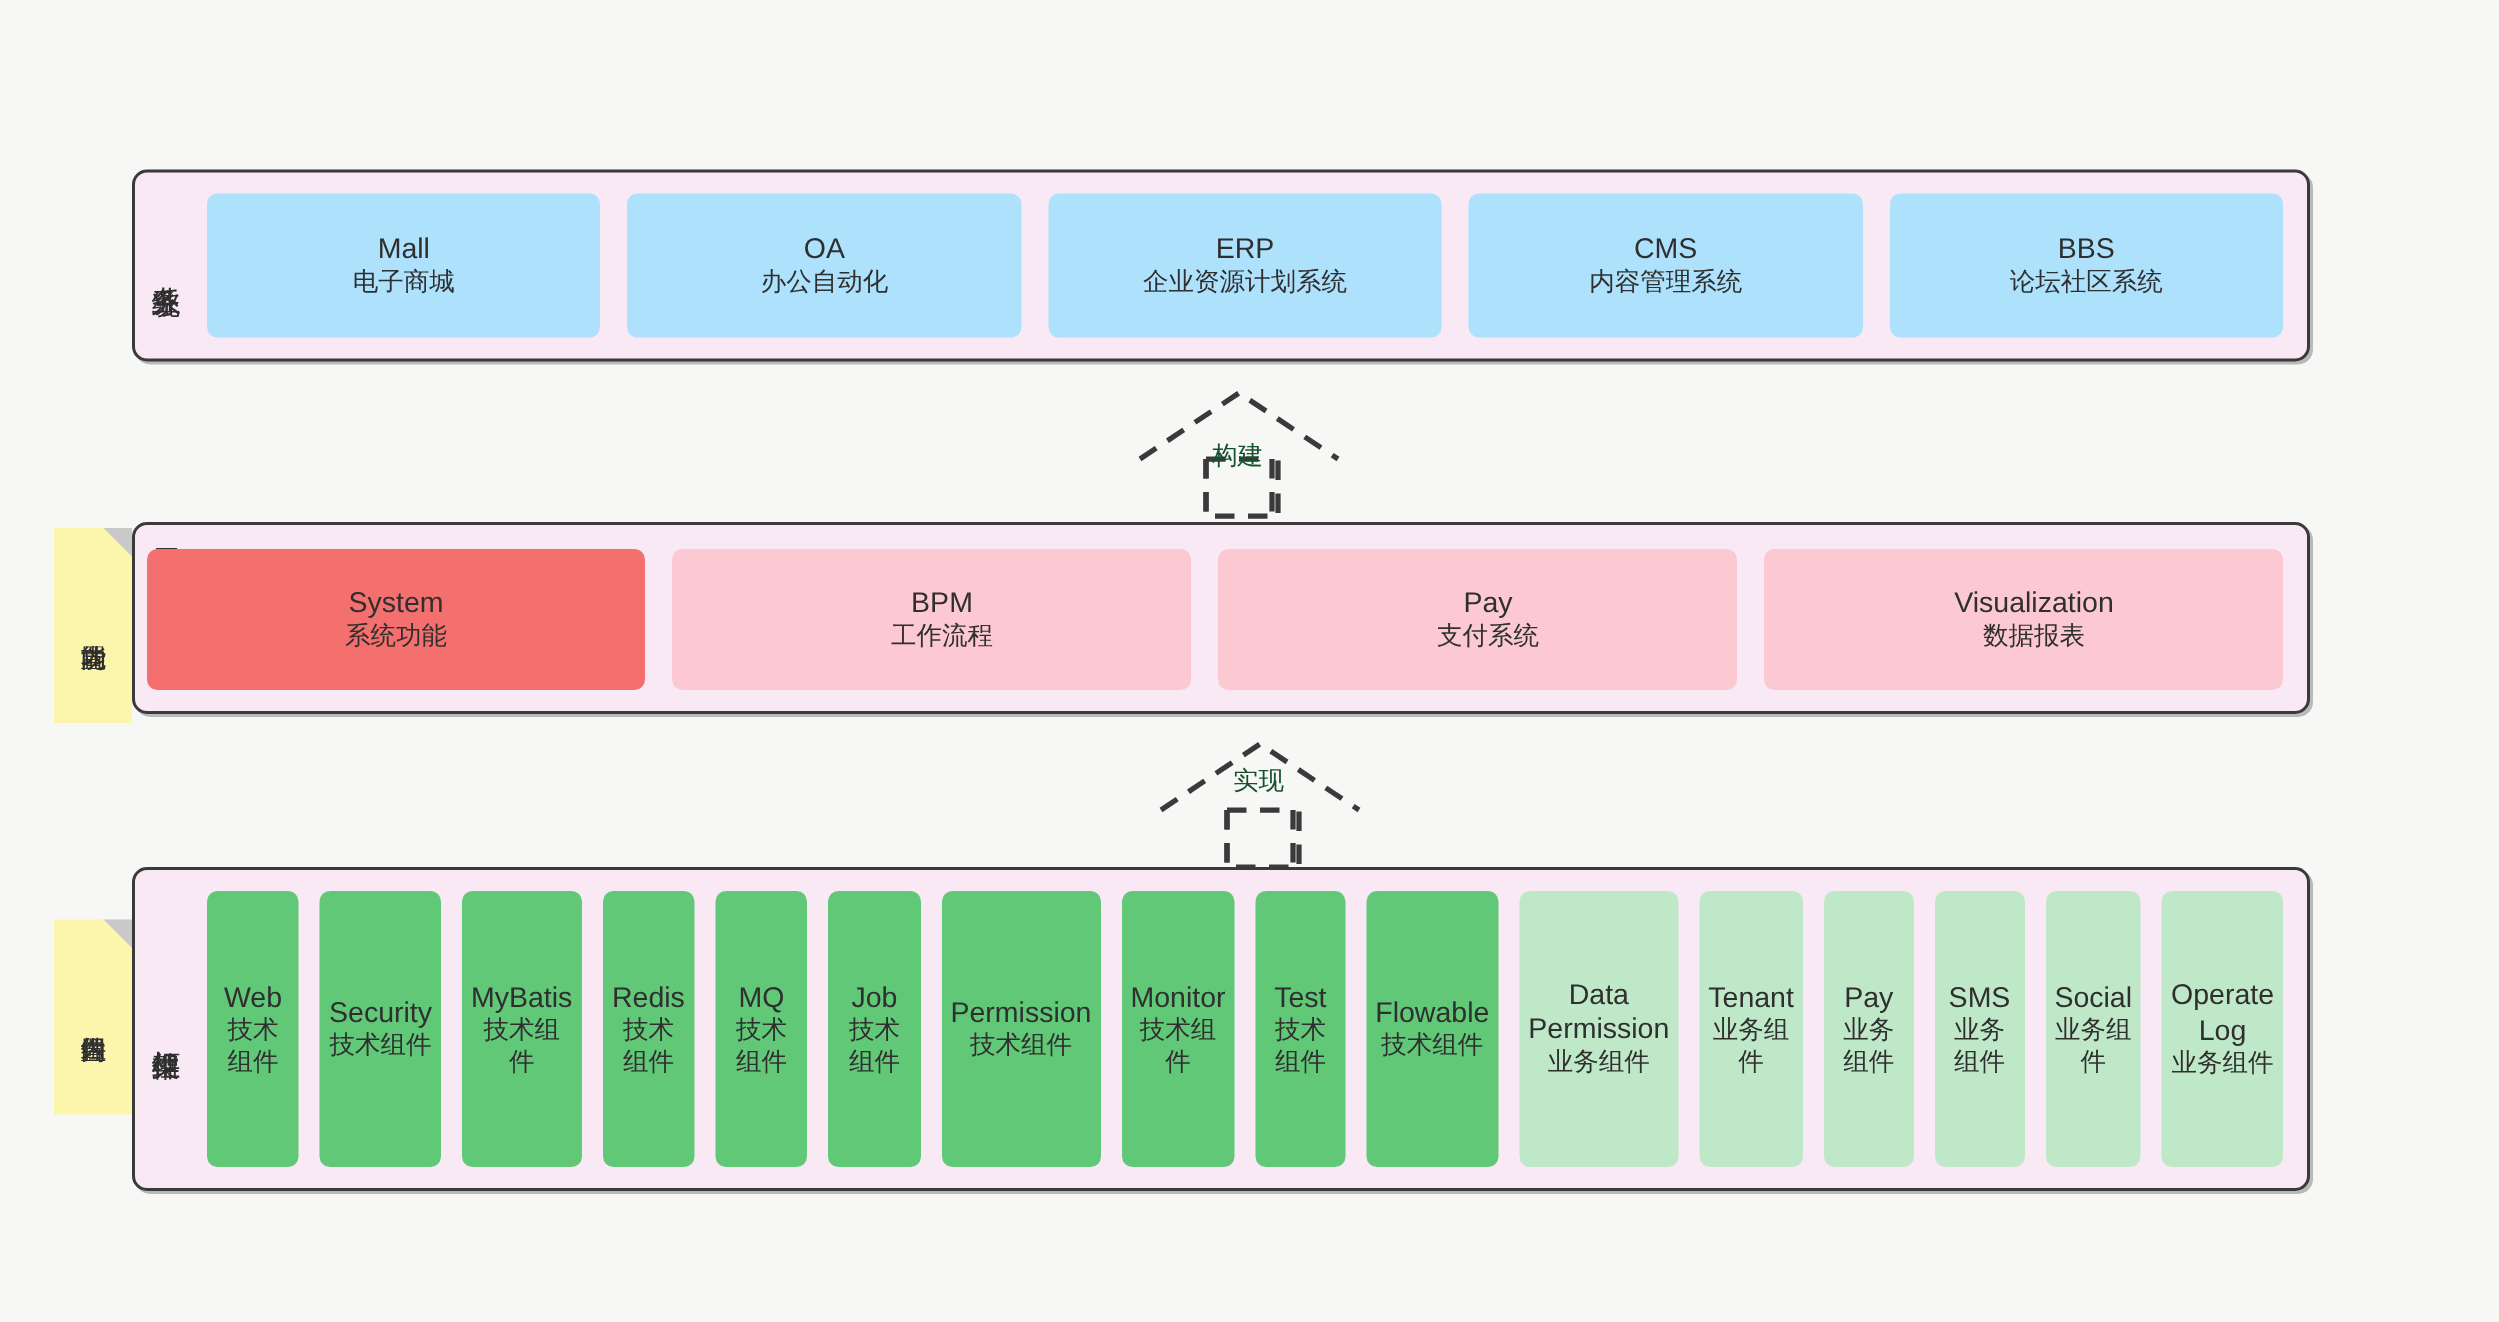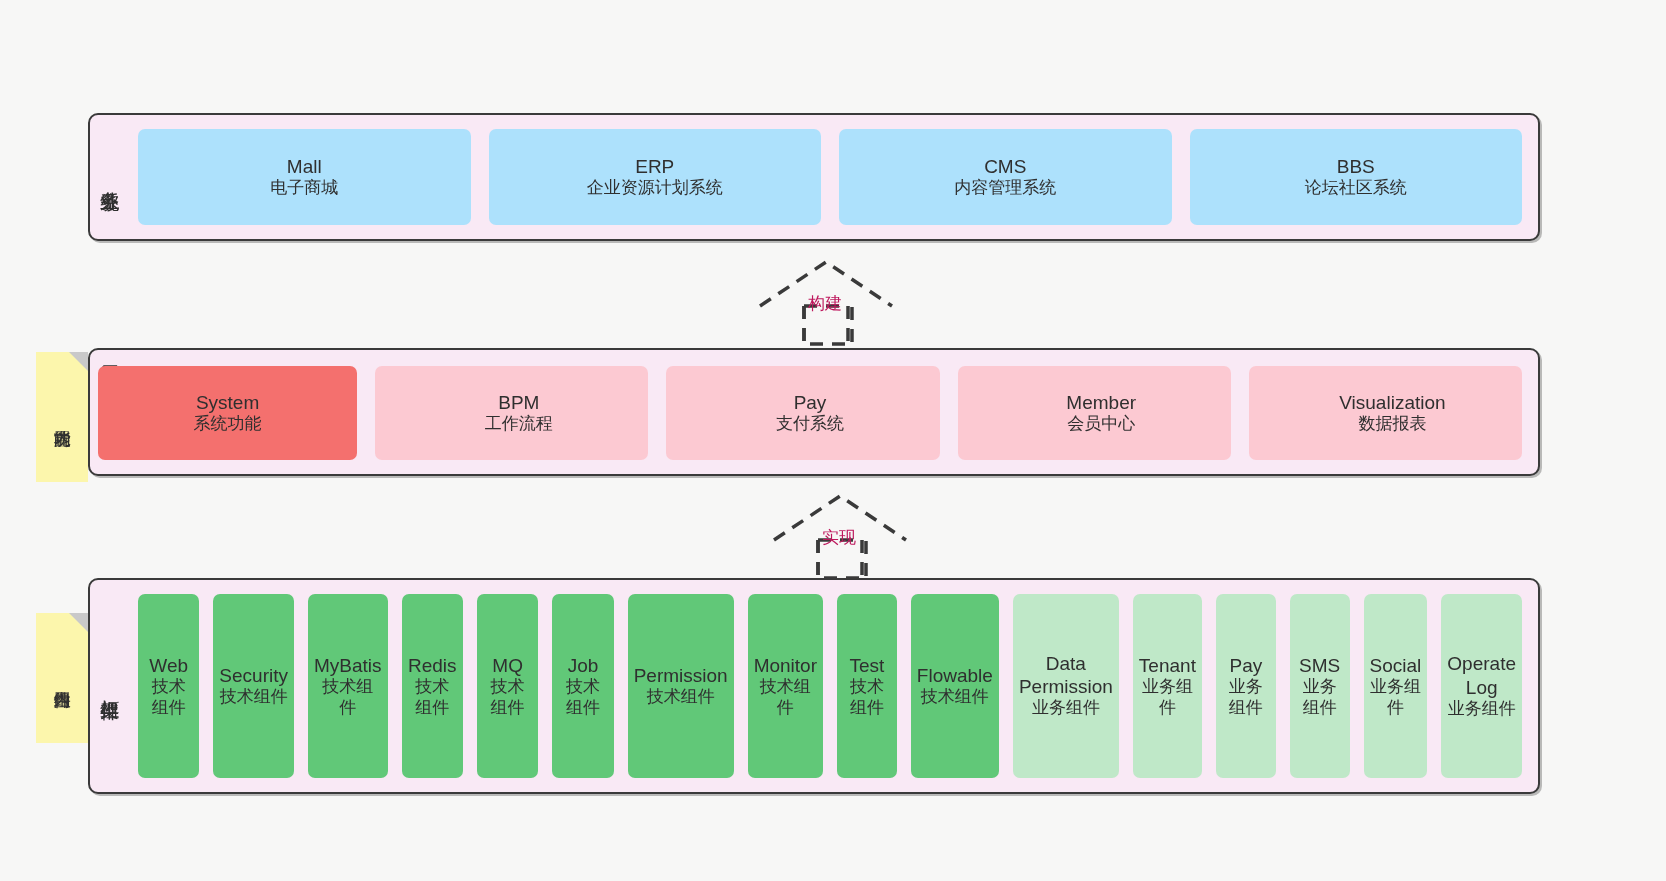--- a/index.html
+++ b/index.html
@@ -107,37 +107,41 @@
 
   
   .connector {
     position: absolute;
     z-index: 2;
   }
   .connector svg { display: block; overflow: visible; }
   .connector-label {
     position: absolute;
     font-size: 17px;
-    color: #be185d;
+    color: #14532d;
     background: transparent;
     white-space: nowrap;
     user-select: none;
   }
 </style>
 </head>
 <body>
 
 <div id="canvas">
 
   <div class="layer" id="layer-business" style="left:88px; top:113px; width:1452px; height:128px;">
     <div class="layer-title">业务系统</div>
     <div class="layer-body">
       <div class="card c-blue">
         <span class="t1">Mall</span>
         <span class="t2">电子商城</span>
+      </div>
+      <div class="card c-blue">
+        <span class="t1">OA</span>
+        <span class="t2">办公自动化</span>
       </div>
       <div class="card c-blue">
         <span class="t1">ERP</span>
         <span class="t2">企业资源计划系统</span>
       </div>
       <div class="card c-blue">
         <span class="t1">CMS</span>
         <span class="t2">内容管理系统</span>
       </div>
       <div class="card c-blue">
@@ -174,38 +178,34 @@
       </div>
       <div class="card c-pink">
         <span class="t1">BPM</span>
         <span class="t2">工作流程</span>
       </div>
       <div class="card c-pink">
         <span class="t1">Pay</span>
         <span class="t2">支付系统</span>
       </div>
       <div class="card c-pink">
-        <span class="t1">Member</span>
-        <span class="t2">会员中心</span>
-      </div>
-      <div class="card c-pink">
         <span class="t1">Visualization</span>
         <span class="t2">数据报表</span>
       </div>
     </div>
   </div>
 
   <div class="connector" style="left:770px; top:492px; width:140px; height:85px;">
     <svg width="140" height="85" viewBox="0 0 140 85" aria-hidden="true">
       <path d="M 4 48 L 70 4 L 136 48" fill="none" stroke="#3a3a3a" stroke-width="3.5" stroke-dasharray="13 9" stroke-linecap="butt"></path>
       <path d="M 48 48 L 48 85" fill="none" stroke="#3a3a3a" stroke-width="3.5" stroke-dasharray="13 9"></path>
       <path d="M 92 48 L 92 85" fill="none" stroke="#3a3a3a" stroke-width="3.5" stroke-dasharray="13 9"></path>
       <path d="M 48 48 L 92 48" fill="none" stroke="#3a3a3a" stroke-width="3.5" stroke-dasharray="13 9"></path>
     </svg>
-    <span class="connector-label" style="left:52px; top:34px;">实现</span>
+    <span class="connector-label" style="left:52px; top:17px;">实现</span>
   </div>
   <div class="connector" style="left:818px; top:540px; width:48px; height:40px;">
     <svg width="48" height="40" viewBox="0 0 48 40" aria-hidden="true">
       <path d="M 0 0 L 0 38 L 48 38 L 48 0" fill="none" stroke="#3a3a3a" stroke-width="3.5" stroke-dasharray="13 9"></path>
     </svg>
   </div>
 
   <div class="note" style="left:36px; top:613px; height:130px;">
     <span>内置组件</span>
   </div>

